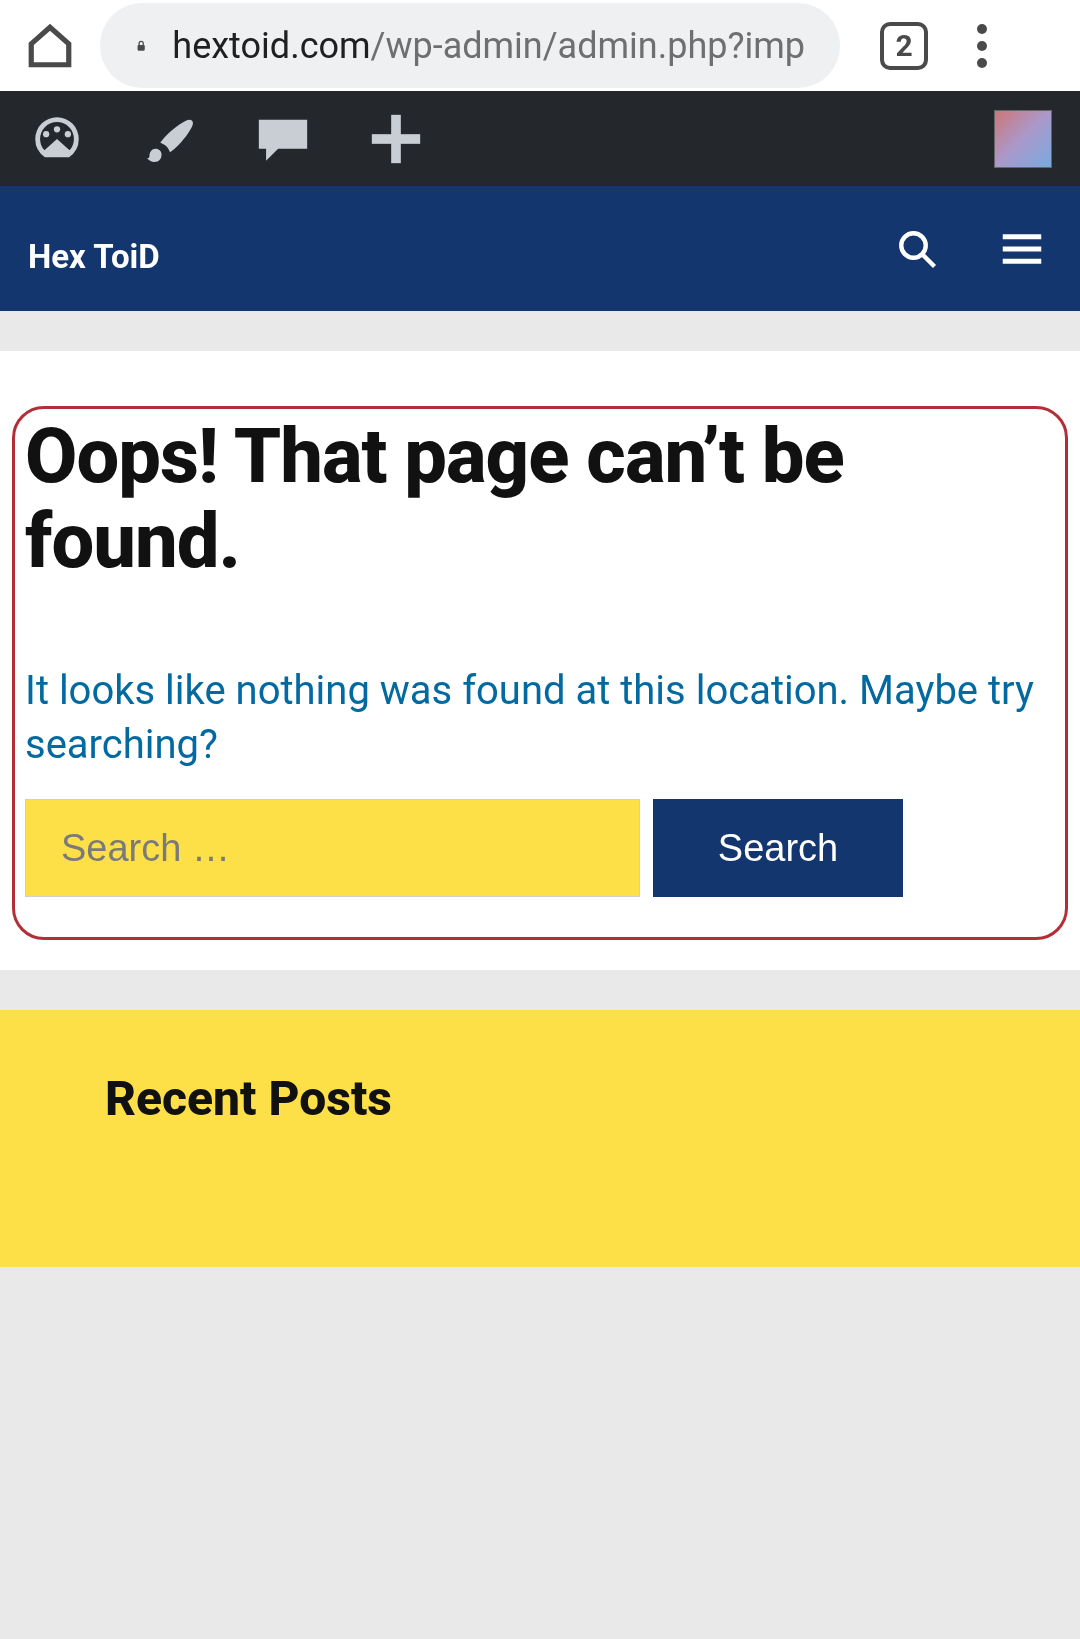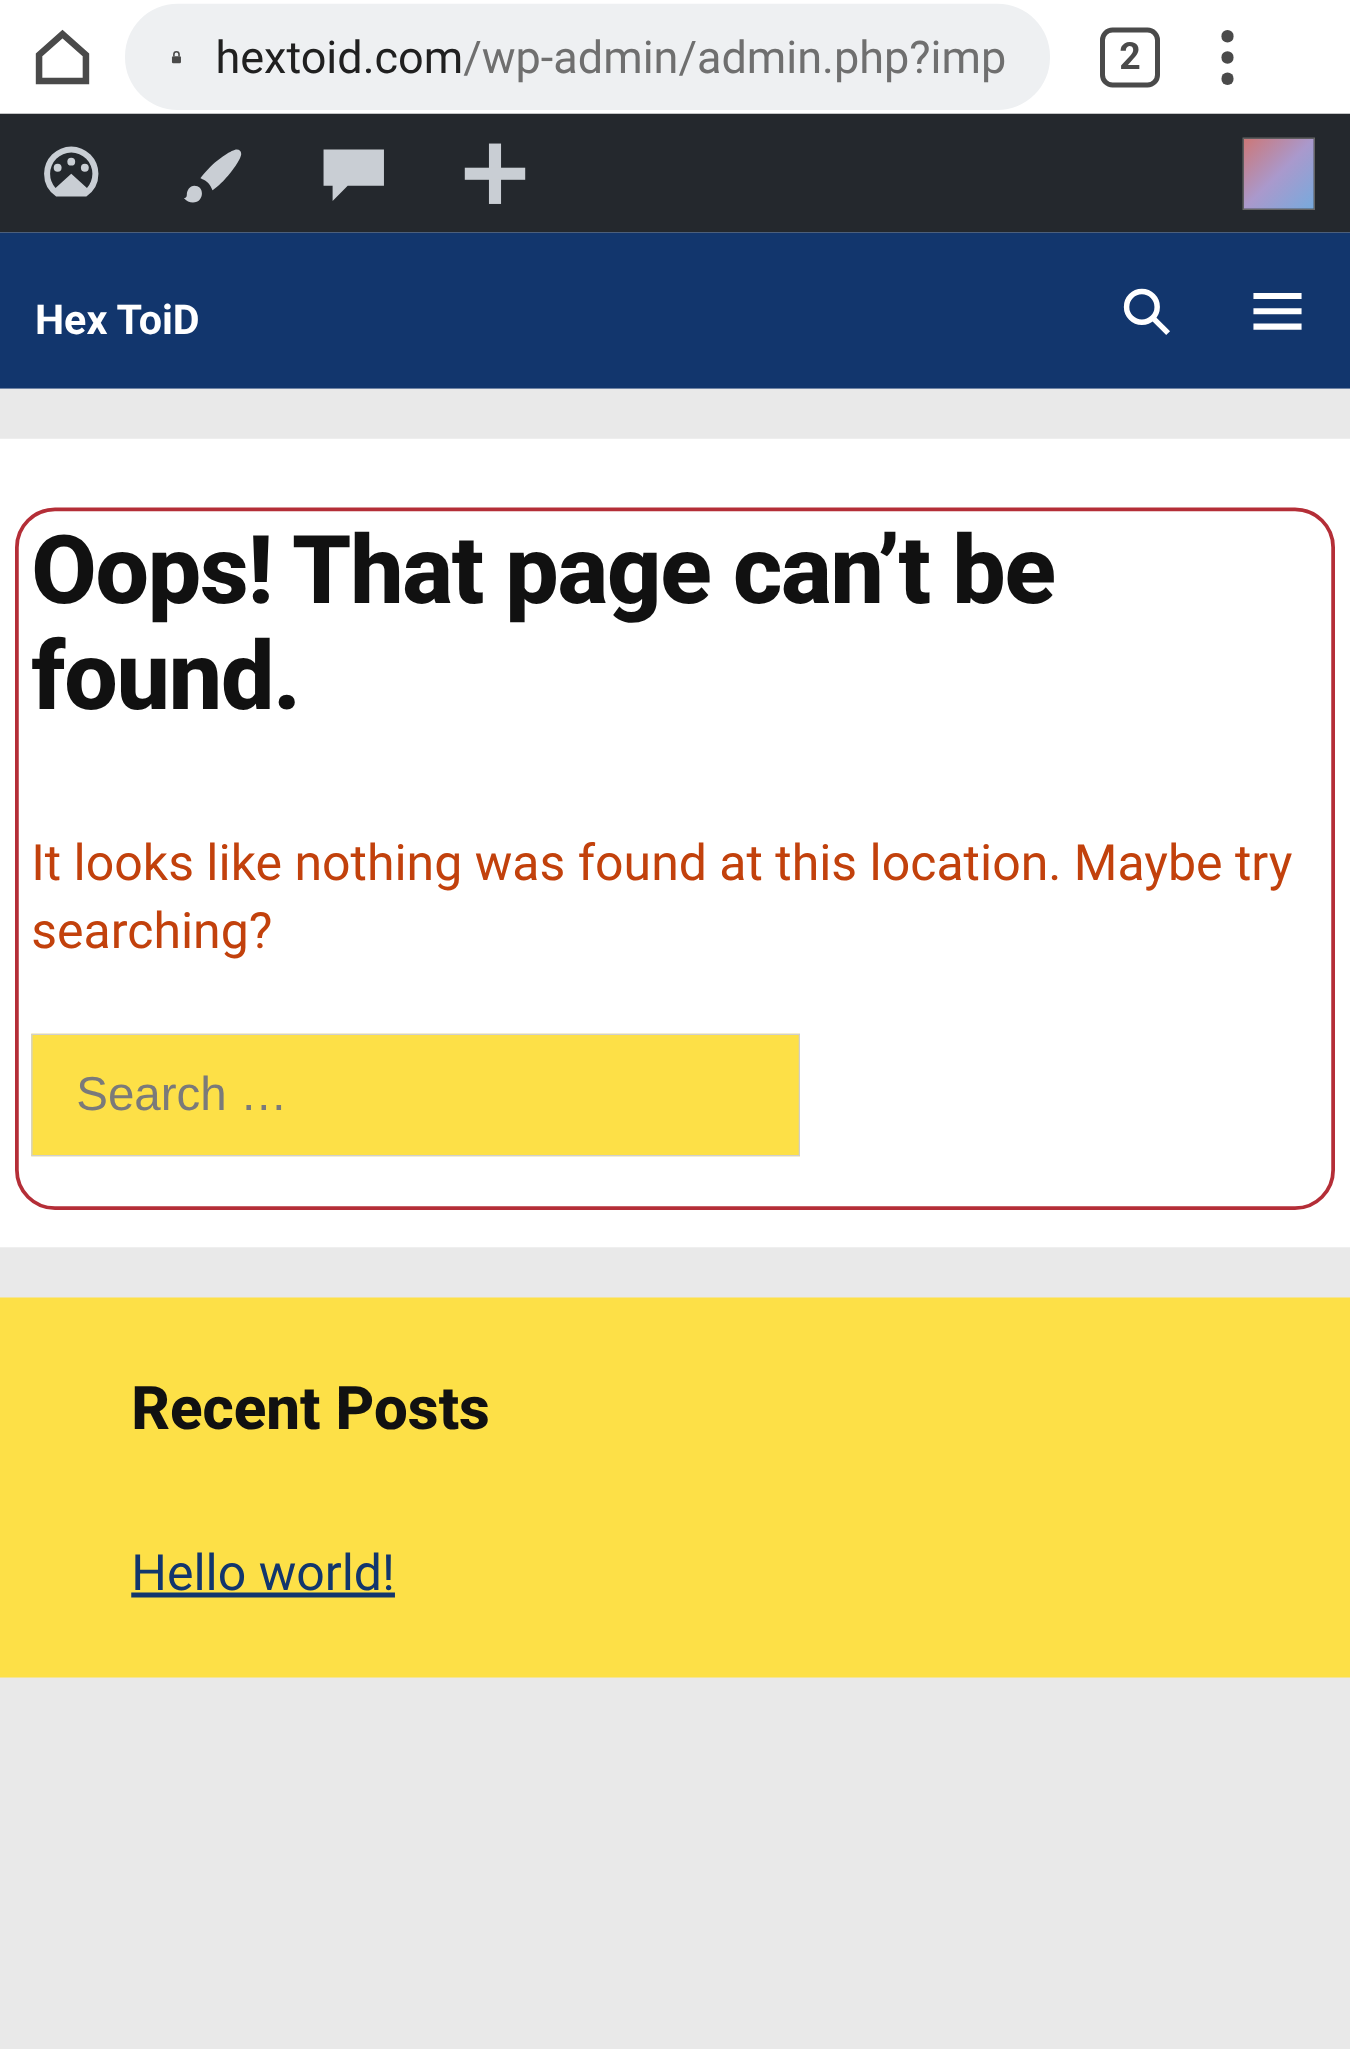--- a/index.html
+++ b/index.html
@@ -25,21 +25,21 @@
   .site-title { font-size:33px; font-weight:700; flex:1;margin-top:16px; }
   .site-header .hdr-icon { width:60px; height:60px; display:flex; align-items:center; justify-content:center; margin-left:45px; }
   
   
   .gap-band { width:100%; height:40px; background:#e9e9e9; }
   
   
   .content-area { width:100%; background:#ffffff; padding:55px 12px 30px 12px; }
   .error-box { border:3px solid #b42e37; border-radius:32px; padding:5px 10px 40px 10px; }
   .error-heading { font-size:76px; font-weight:800; color:#111; line-height:1.12; margin-bottom:80px; letter-spacing:-1px; }
-  .error-text { font-size:40px; color:#c2410c; line-height:1.35; margin-bottom:55px; }
+  .error-text { font-size:40px; color:#0369a1; line-height:1.35; margin-bottom:27px; }
   .search-row { display:flex; gap:13px; }
   .search-input { width:615px; height:98px; border:1px solid #cfcfcf; background:#fde047; font-size:38px; color:#555; padding:0 35px; }
   .search-input::placeholder { color:#7a7a7a; }
   .search-btn { width:250px; height:98px; background:#12366d; color:#fff; font-size:38px; border:none; font-weight:500; }
   
   
   .gap-band2 { width:100%; height:40px; background:#e9e9e9; }
   .recent-wrap { width:100%; background:#fde047; padding:60px 105px 60px 105px; }
   .recent-heading { font-size:48px; font-weight:800; color:#111; margin-bottom:80px; }
   .recent-link { font-size:40px; color:#12366d; }
@@ -121,22 +121,22 @@
 </div>
 
 <div class="gap-band"></div>
 
 <div class="content-area">
   <div class="error-box">
     <h1 class="error-heading">Oops! That page can’t be found.</h1>
     <p class="error-text">It looks like nothing was found at this location. Maybe try searching?</p>
     <div class="search-row">
       <input class="search-input" type="text" placeholder="Search …" style="">
+      <button class="search-btn">Search</button>
     </div>
   </div>
 </div>
 
 <div class="gap-band2"></div>
 
 <div class="recent-wrap">
   <h2 class="recent-heading">Recent Posts</h2>
-  <a class="recent-link" href="#">Hello world!</a>
 </div>
 
 </body></html>

